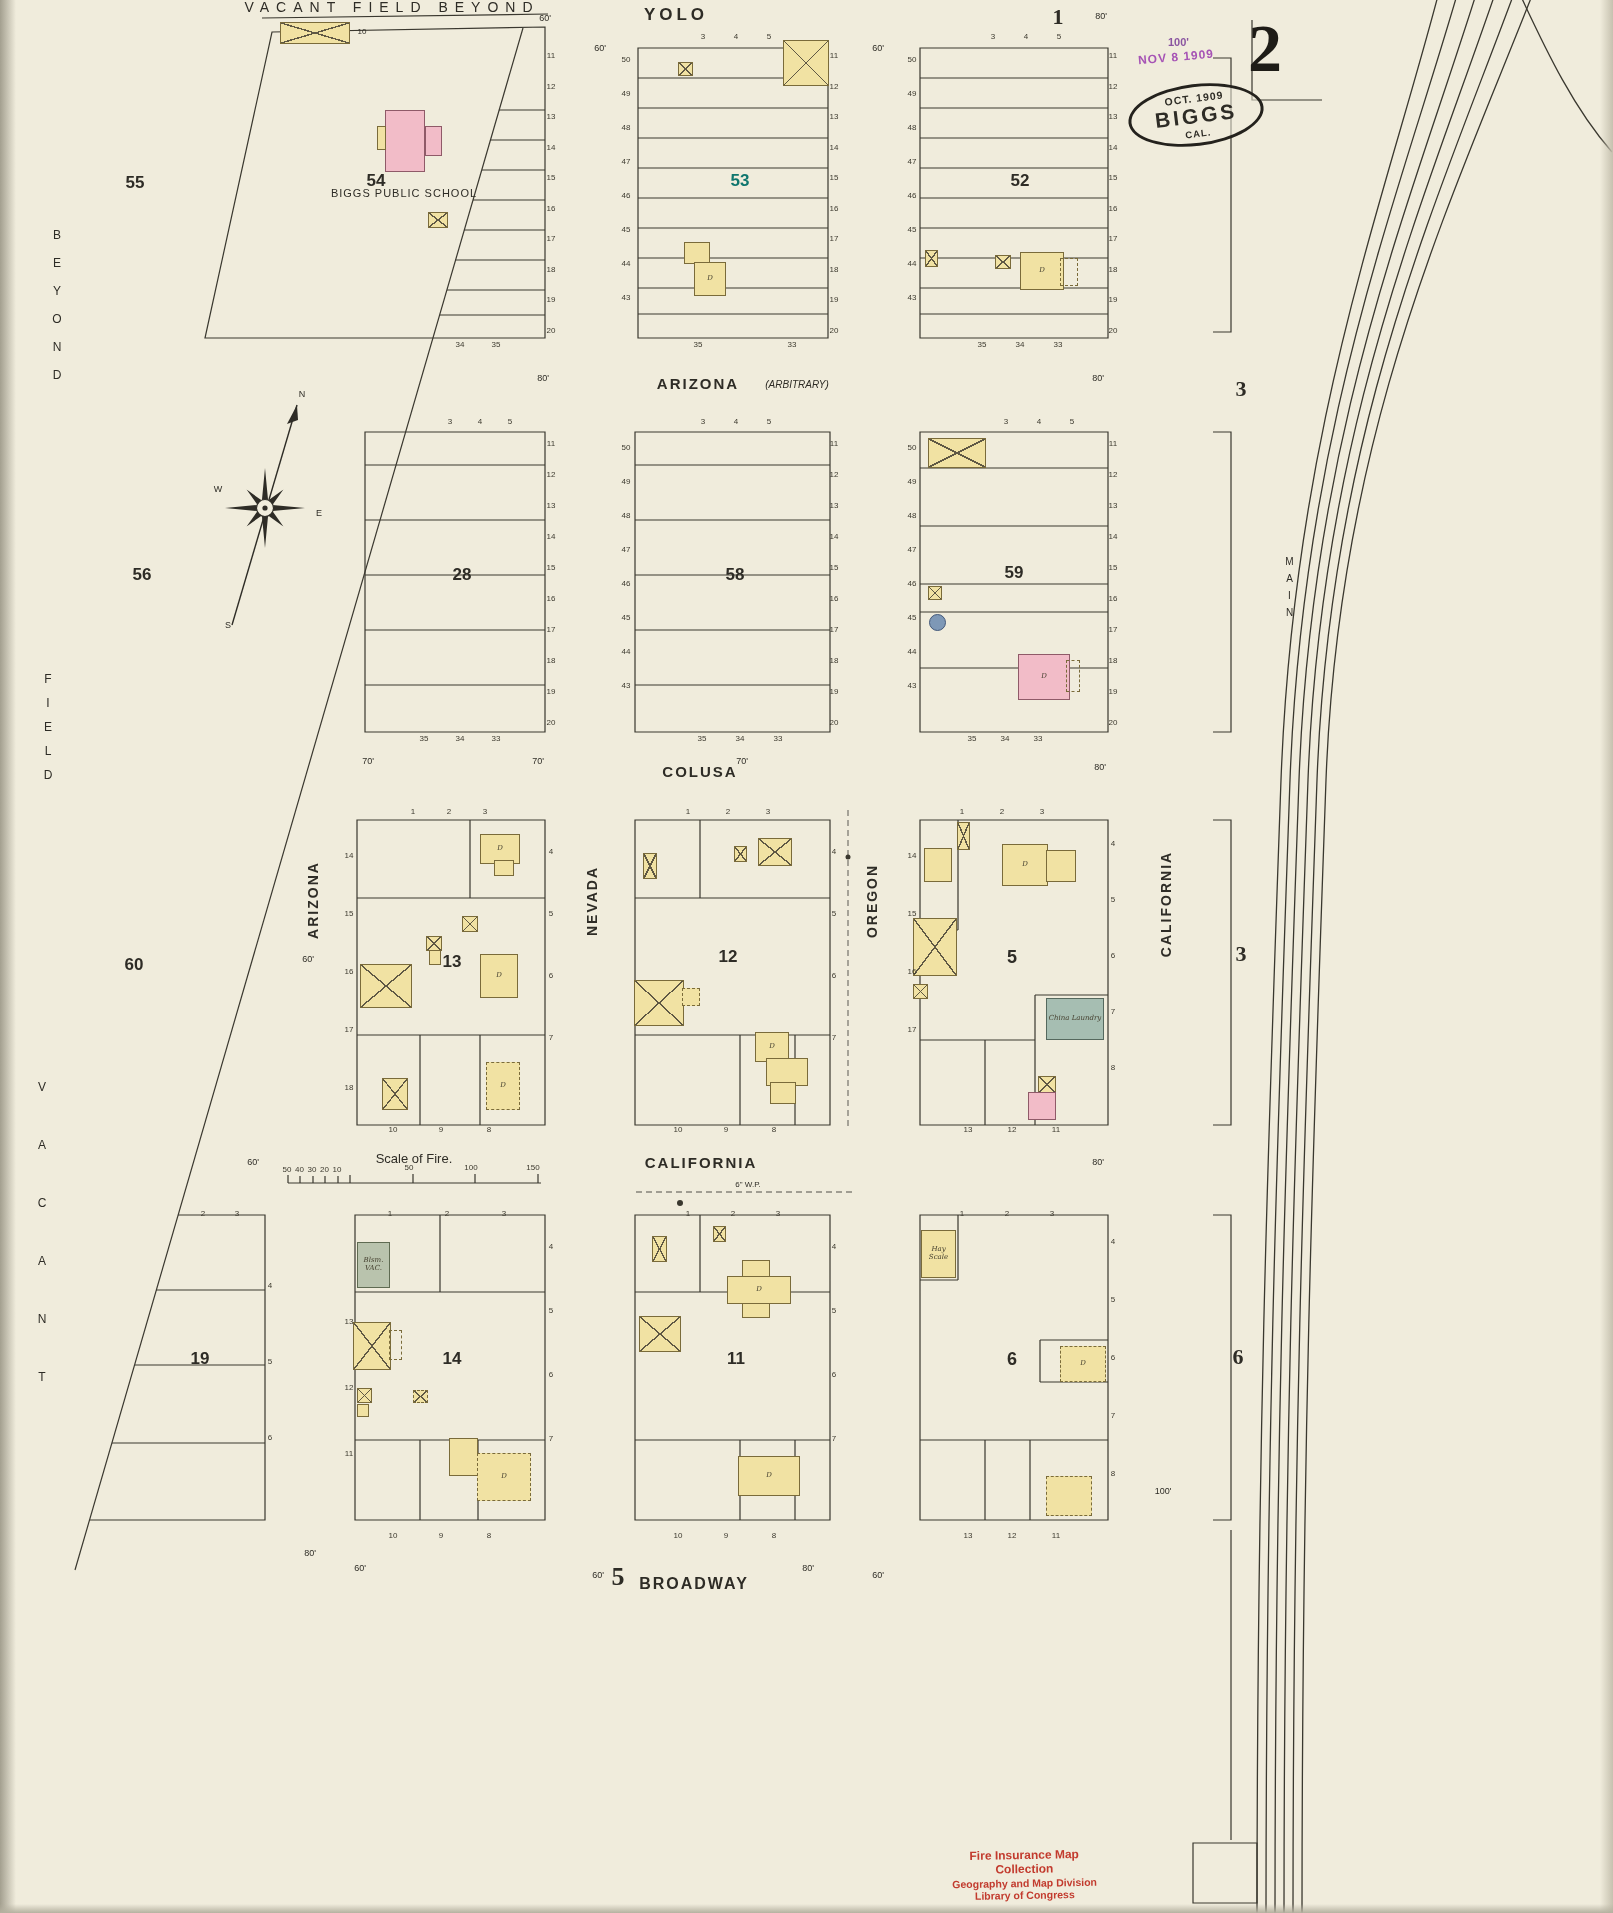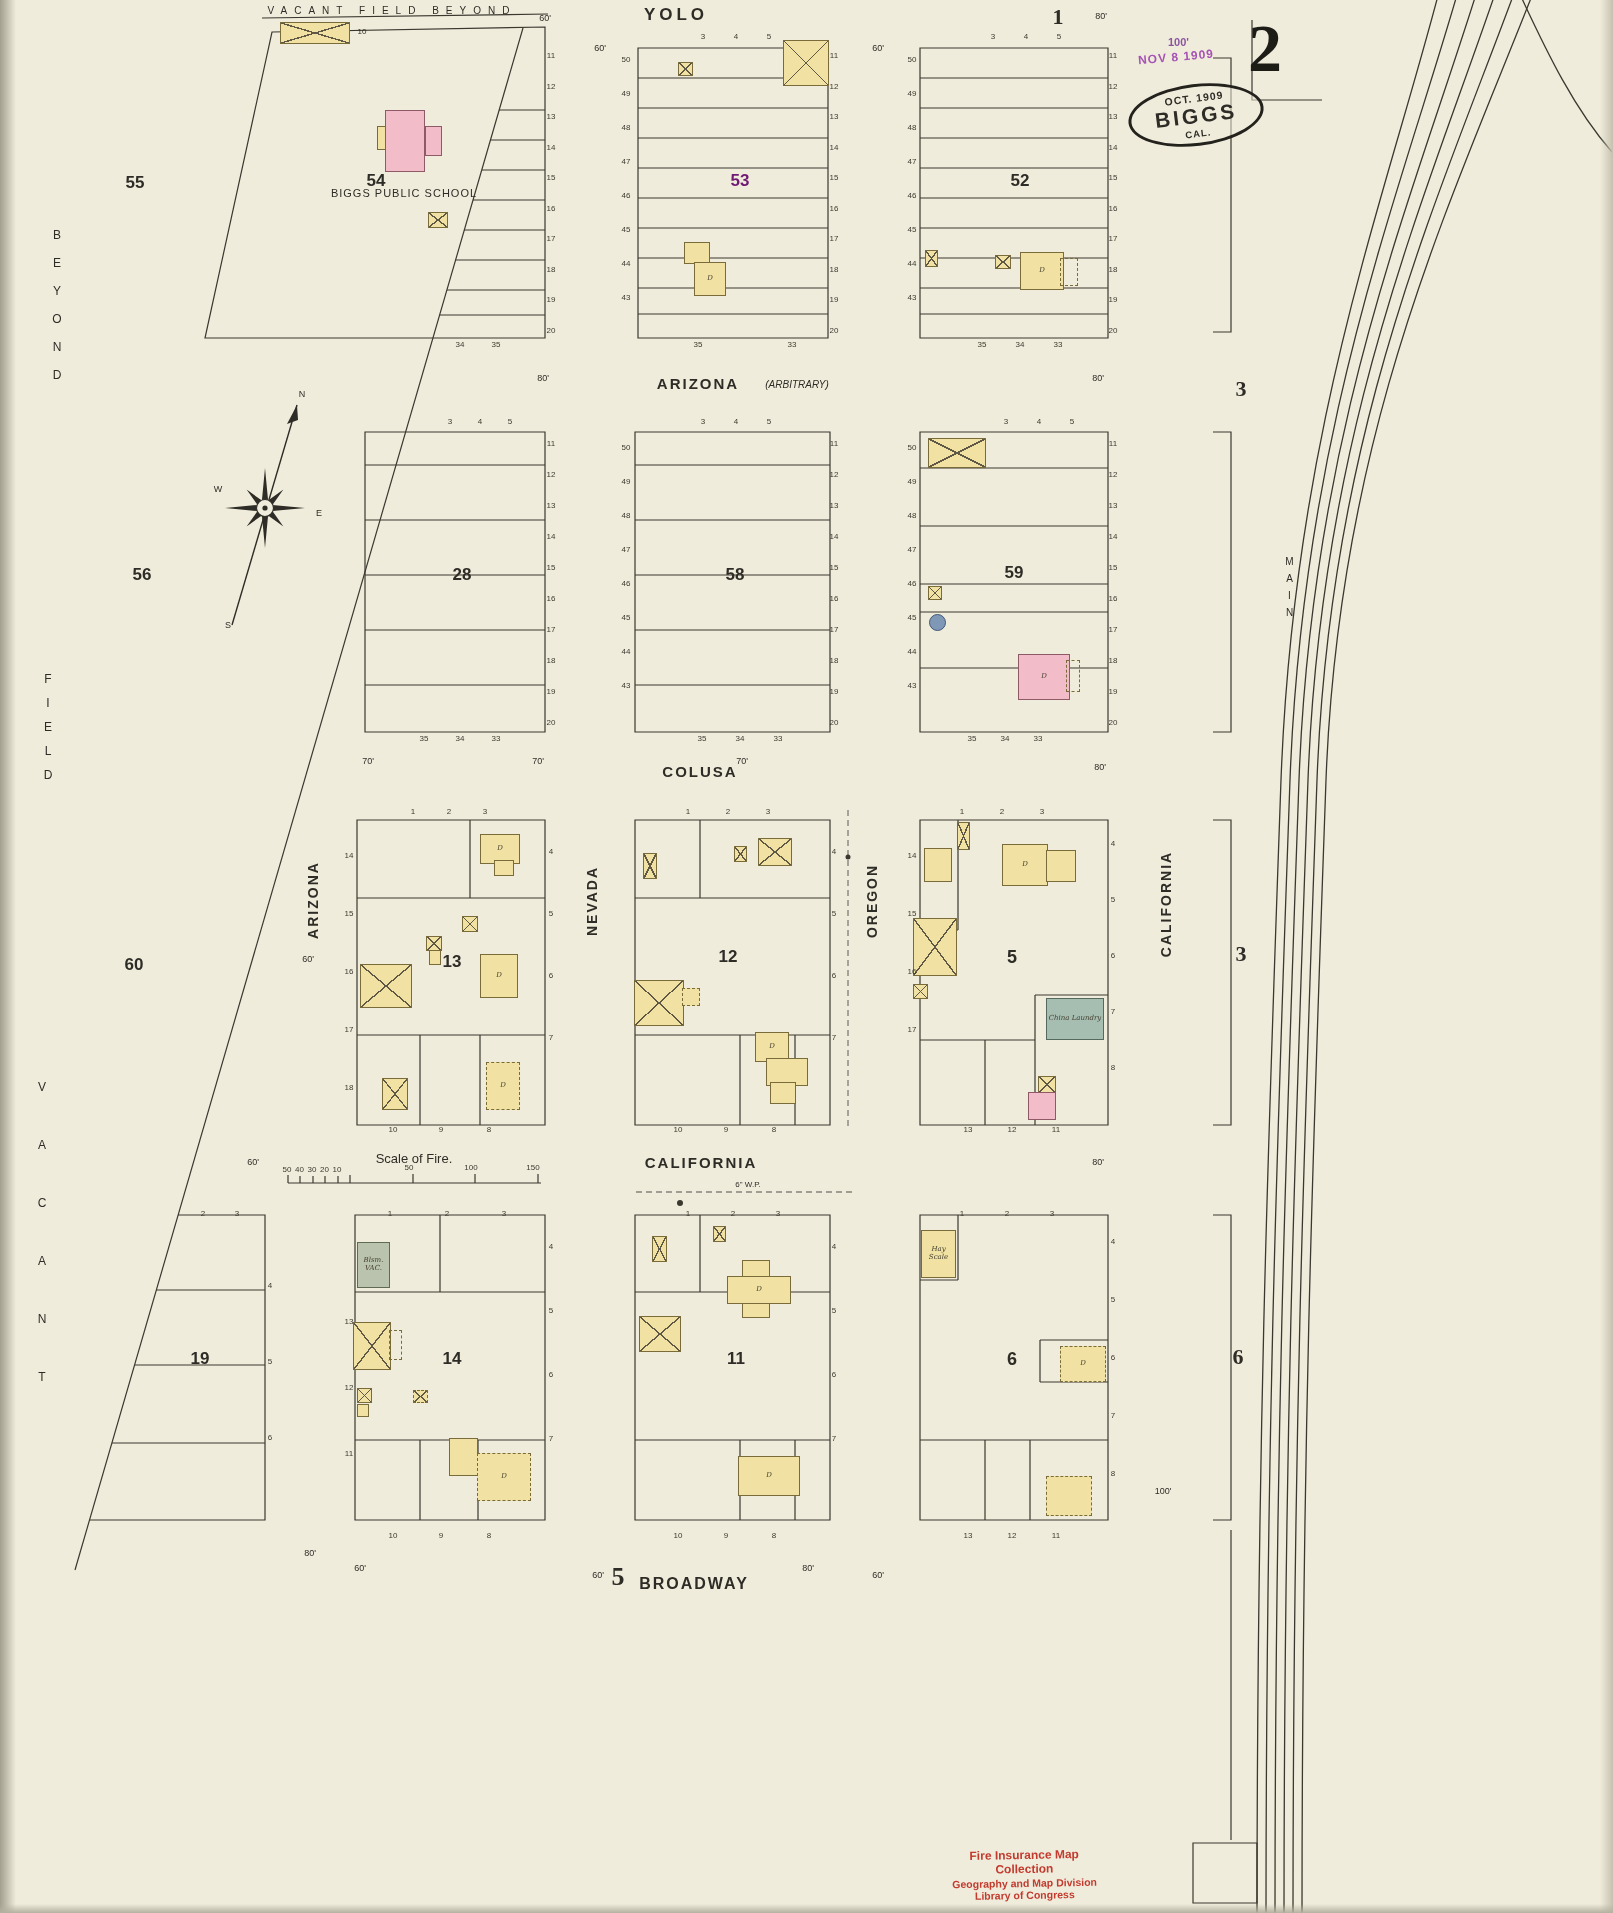--- a/index.html
+++ b/index.html
@@ -441,39 +441,39 @@
       <div class="lbl" style="left: 700px; top: 764px; font-size: 15px; font-weight: 700; letter-spacing: 2px; color: rgb(46, 44, 38); transform: translate(-50%, 0px);">COLUSA</div>
       <div class="lbl" style="left: 701px; top: 1155px; font-size: 15px; font-weight: 700; letter-spacing: 2px; color: rgb(46, 44, 38); transform: translate(-50%, 0px);">CALIFORNIA</div>
       <div class="lbl" style="left: 694px; top: 1576px; font-size: 16px; font-weight: 700; letter-spacing: 2px; color: rgb(46, 44, 38); transform: translate(-50%, 0px);">BROADWAY</div>
       <div class="lbl" style="left: 618px; top: 1564px; font-size: 26px; font-weight: 700; font-family: &quot;Liberation Serif&quot;, serif; color: rgb(46, 44, 38); transform: translate(-50%, 0px);">5</div>
       <div class="lbl" style="left: 313px; top: 900px; font-size: 14px; font-weight: 700; letter-spacing: 2px; color: rgb(46, 44, 38); transform: translate(-50%, -50%) rotate(-90deg);">ARIZONA</div>
       <div class="lbl" style="left: 592px; top: 901px; font-size: 14px; font-weight: 700; letter-spacing: 2px; color: rgb(46, 44, 38); transform: translate(-50%, -50%) rotate(-90deg);">NEVADA</div>
       <div class="lbl" style="left: 872px; top: 901px; font-size: 14px; font-weight: 700; letter-spacing: 2px; color: rgb(46, 44, 38); transform: translate(-50%, -50%) rotate(-90deg);">OREGON</div>
       <div class="lbl" style="left: 1166px; top: 904px; font-size: 14px; font-weight: 700; letter-spacing: 2px; color: rgb(46, 44, 38); transform: translate(-50%, -50%) rotate(-90deg);">CALIFORNIA</div>
       <div class="lbl" style="left: 135px; top: 174px; font-size: 17px; font-weight: 700; color: rgb(46, 44, 38); transform: translate(-50%, 0px);">55</div>
       <div class="lbl" style="left: 376px; top: 172px; font-size: 17px; font-weight: 700; color: rgb(46, 44, 38); transform: translate(-50%, 0px);">54</div>
-      <div class="lbl" style="left: 740px; top: 172px; font-size: 17px; font-weight: 700; color: #701a75; transform: translate(-50%, 0px);">53</div>
+      <div class="lbl" style="left: 740px; top: 172px; font-size: 17px; font-weight: 700; color: #0f766e; transform: translate(-50%, 0px);">53</div>
       <div class="lbl" style="left: 1020px; top: 172px; font-size: 17px; font-weight: 700; color: rgb(46, 44, 38); transform: translate(-50%, 0px);">52</div>
       <div class="lbl" style="left: 142px; top: 566px; font-size: 17px; font-weight: 700; color: rgb(46, 44, 38); transform: translate(-50%, 0px);">56</div>
       <div class="lbl" style="left: 462px; top: 566px; font-size: 17px; font-weight: 700; color: rgb(46, 44, 38); transform: translate(-50%, 0px);">28</div>
       <div class="lbl" style="left: 735px; top: 566px; font-size: 17px; font-weight: 700; color: rgb(46, 44, 38); transform: translate(-50%, 0px);">58</div>
       <div class="lbl" style="left: 1014px; top: 564px; font-size: 17px; font-weight: 700; color: rgb(46, 44, 38); transform: translate(-50%, 0px);">59</div>
       <div class="lbl" style="left: 134px; top: 956px; font-size: 17px; font-weight: 700; color: rgb(46, 44, 38); transform: translate(-50%, 0px);">60</div>
       <div class="lbl" style="left: 452px; top: 953px; font-size: 17px; font-weight: 700; color: rgb(46, 44, 38); transform: translate(-50%, 0px);">13</div>
       <div class="lbl" style="left: 728px; top: 948px; font-size: 17px; font-weight: 700; color: rgb(46, 44, 38); transform: translate(-50%, 0px);">12</div>
       <div class="lbl" style="left: 1012px; top: 948px; font-size: 18px; font-weight: 700; color: rgb(46, 44, 38); transform: translate(-50%, 0px);">5</div>
       <div class="lbl" style="left: 200px; top: 1350px; font-size: 17px; font-weight: 700; color: rgb(46, 44, 38); transform: translate(-50%, 0px);">19</div>
       <div class="lbl" style="left: 452px; top: 1350px; font-size: 17px; font-weight: 700; color: rgb(46, 44, 38); transform: translate(-50%, 0px);">14</div>
       <div class="lbl" style="left: 736px; top: 1350px; font-size: 17px; font-weight: 700; color: rgb(46, 44, 38); transform: translate(-50%, 0px);">11</div>
       <div class="lbl" style="left: 1012px; top: 1350px; font-size: 18px; font-weight: 700; color: rgb(46, 44, 38); transform: translate(-50%, 0px);">6</div>
       <div class="lbl" style="left: 1058px; top: 6px; font-size: 22px; font-weight: 700; font-family: &quot;Liberation Serif&quot;, serif; color: rgb(46, 44, 38); transform: translate(-50%, 0px);">1</div>
       <div class="lbl" style="left: 1241px; top: 378px; font-size: 22px; font-weight: 700; font-family: &quot;Liberation Serif&quot;, serif; color: rgb(46, 44, 38); transform: translate(-50%, 0px);">3</div>
       <div class="lbl" style="left: 1241px; top: 943px; font-size: 22px; font-weight: 700; font-family: &quot;Liberation Serif&quot;, serif; color: rgb(46, 44, 38); transform: translate(-50%, 0px);">3</div>
       <div class="lbl" style="left: 1238px; top: 1346px; font-size: 22px; font-weight: 700; font-family: &quot;Liberation Serif&quot;, serif; color: rgb(46, 44, 38); transform: translate(-50%, 0px);">6</div>
-      <div class="lbl" style="left: 392px; top: 6px; font-size: 10px; letter-spacing: 7px; color: rgb(46, 44, 38); transform: translate(-50%, 0px);">VACANT FIELD BEYOND</div>
+      <div class="lbl" style="left: 392px; top: 0; font-size: 14px; letter-spacing: 7px; color: rgb(46, 44, 38); transform: translate(-50%, 0px);">VACANT FIELD BEYOND</div>
       <div class="lbl vert" style="left: 57px; top: 228px; font-size: 12px; letter-spacing: 14px; color: rgb(46, 44, 38); transform: translate(-50%, 0px);">BEYOND</div>
       <div class="lbl vert" style="left: 48px; top: 672px; font-size: 12px; letter-spacing: 10px; color: rgb(46, 44, 38); transform: translate(-50%, 0px);">FIELD</div>
       <div class="lbl vert" style="left: 42px; top: 1080px; font-size: 12px; letter-spacing: 44px; color: rgb(46, 44, 38); transform: translate(-50%, 0px);">VACANT</div>
       <div class="lbl" style="left: 404px; top: 188px; font-size: 11px; letter-spacing: 1px; color: rgb(46, 44, 38); transform: translate(-50%, 0px);">BIGGS PUBLIC SCHOOL</div>
       <div class="lbl" style="left: 414px; top: 1152px; font-size: 13px; color: rgb(46, 44, 38); transform: translate(-50%, 0px);">Scale of Fire.</div>
       <div class="lbl" style="left: 748px; top: 1181px; font-size: 8px; color: rgb(46, 44, 38); transform: translate(-50%, 0px);">6" W.P.</div>
       <div class="lbl vert" style="left: 1289px; top: 556px; font-size: 10px; letter-spacing: 6px; color: rgb(46, 44, 38); transform: translate(-50%, 0px);">MAIN</div>
       <div class="lbl" style="left: 545px; top: 14px; font-size: 9px; color: rgb(46, 44, 38); transform: translate(-50%, 0px);">60'</div>
       <div class="lbl" style="left: 600px; top: 44px; font-size: 9px; color: rgb(46, 44, 38); transform: translate(-50%, 0px);">60'</div>
       <div class="lbl" style="left: 878px; top: 44px; font-size: 9px; color: rgb(46, 44, 38); transform: translate(-50%, 0px);">60'</div>

